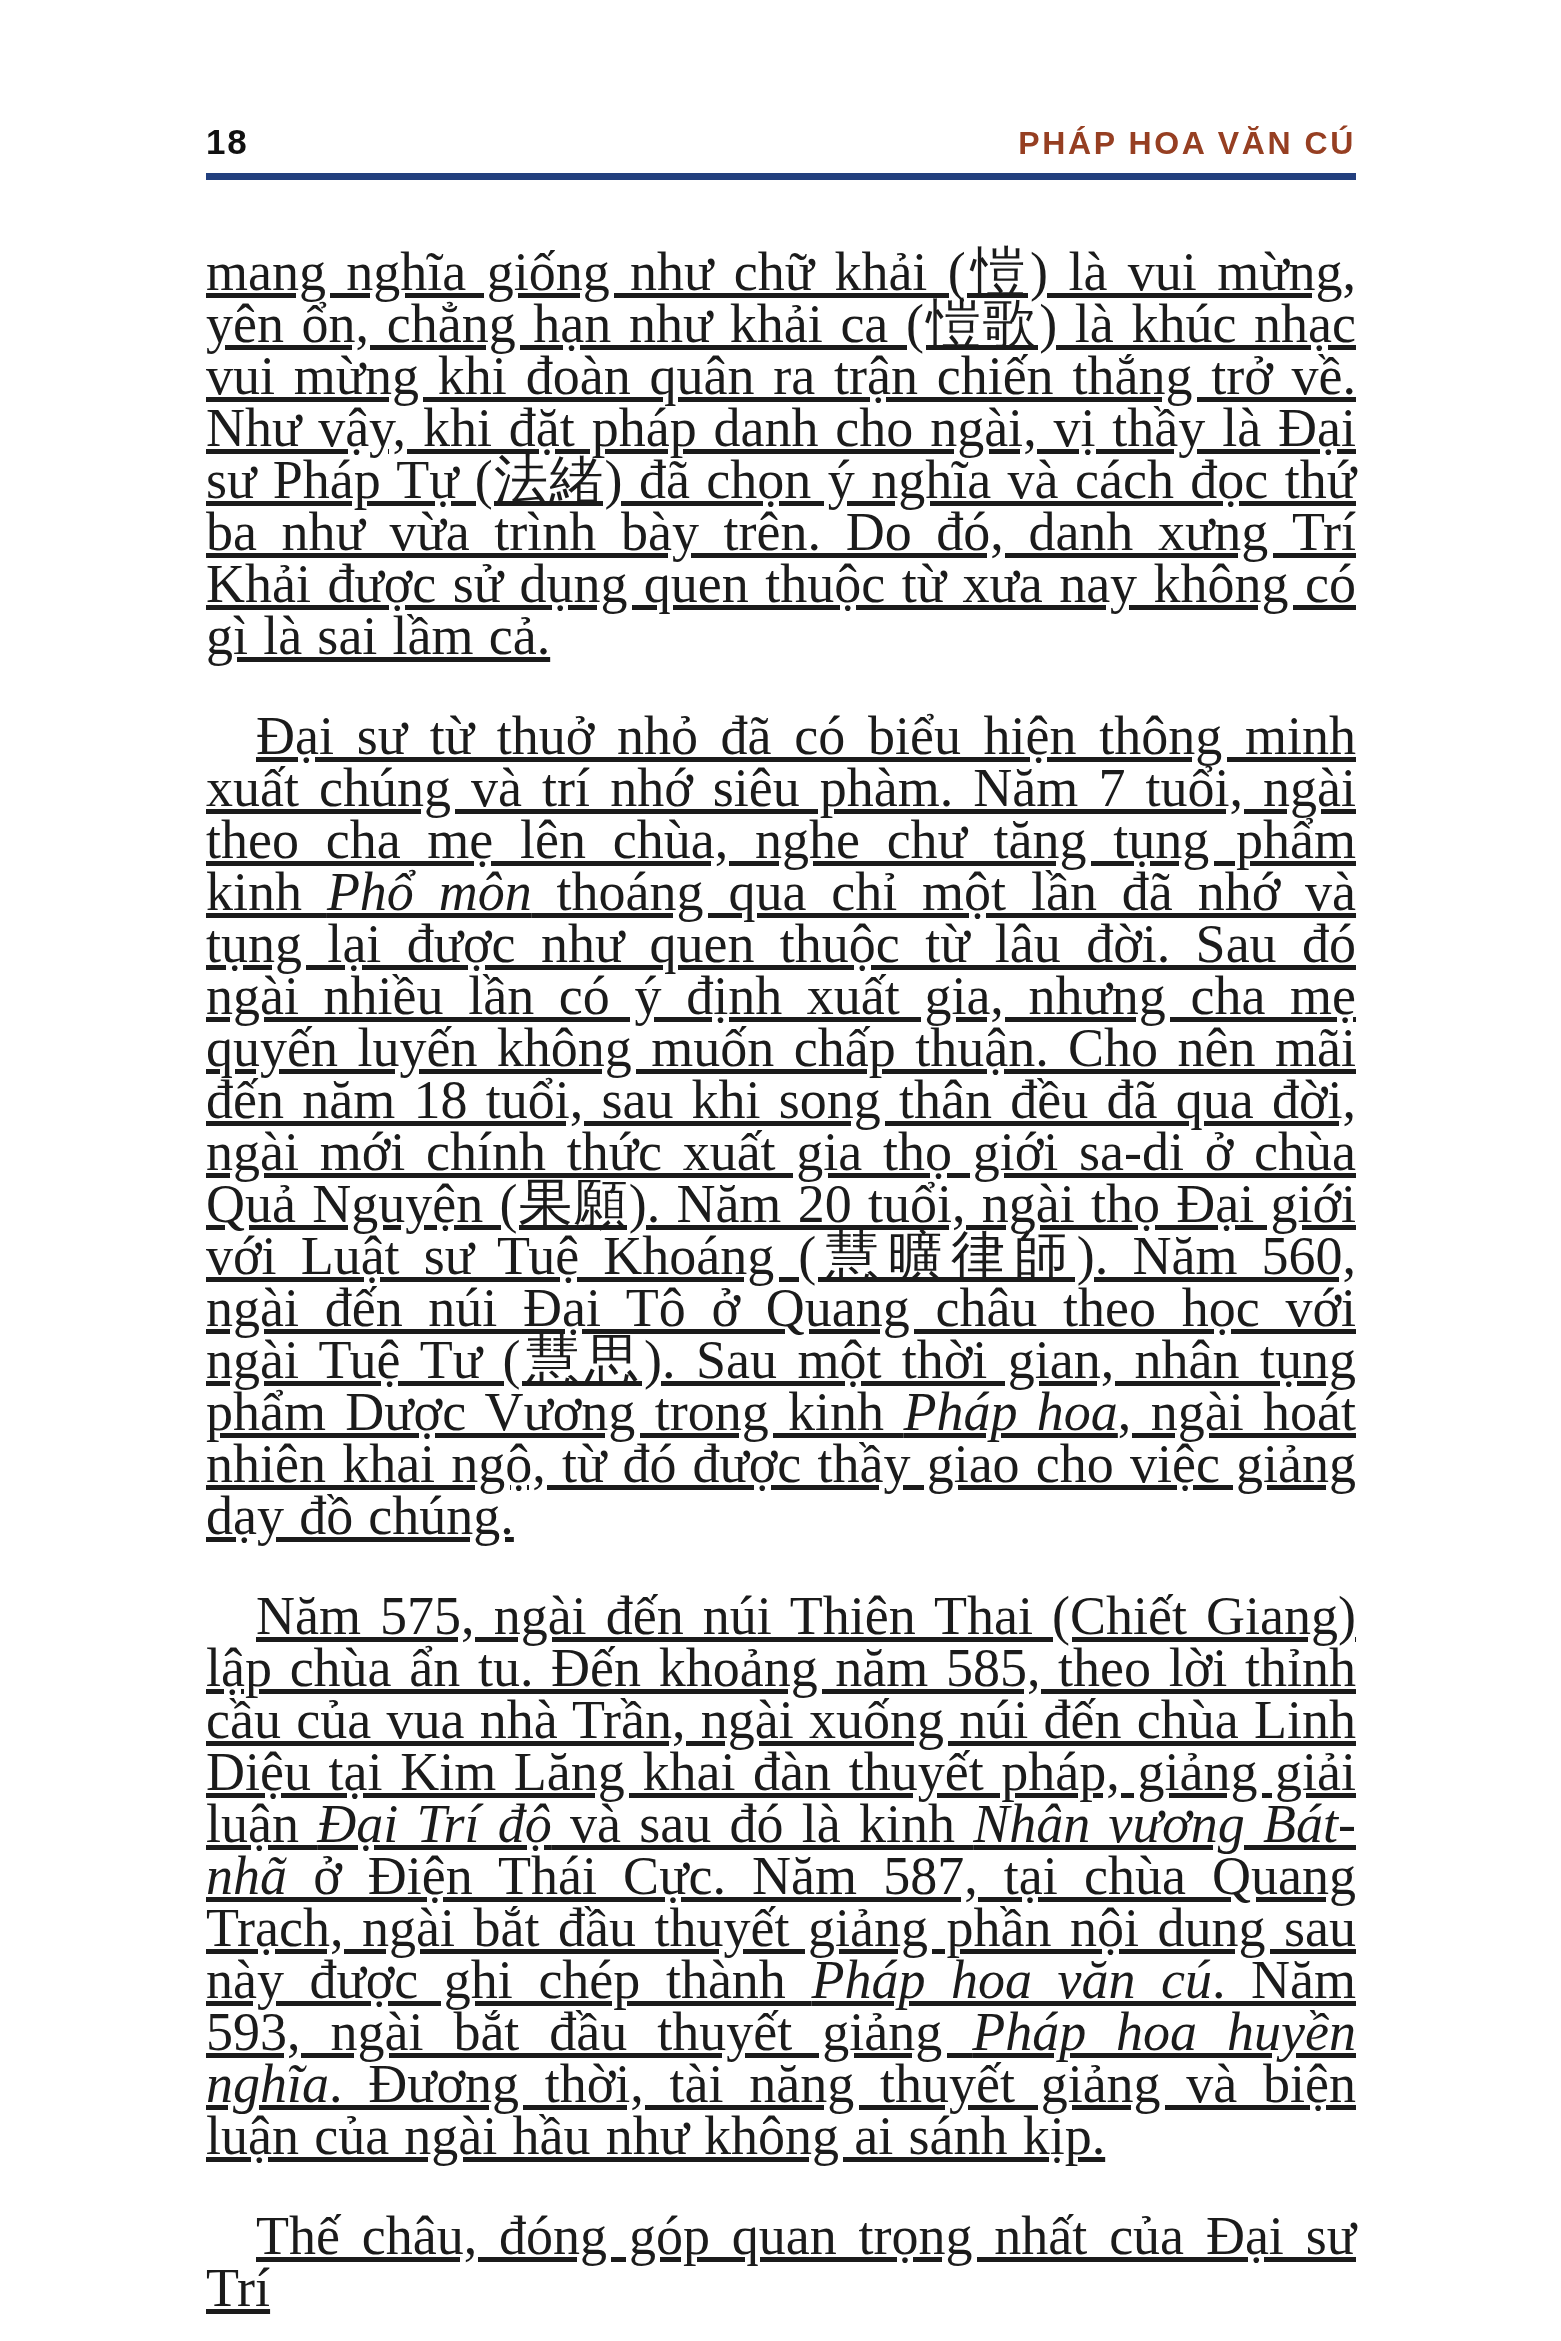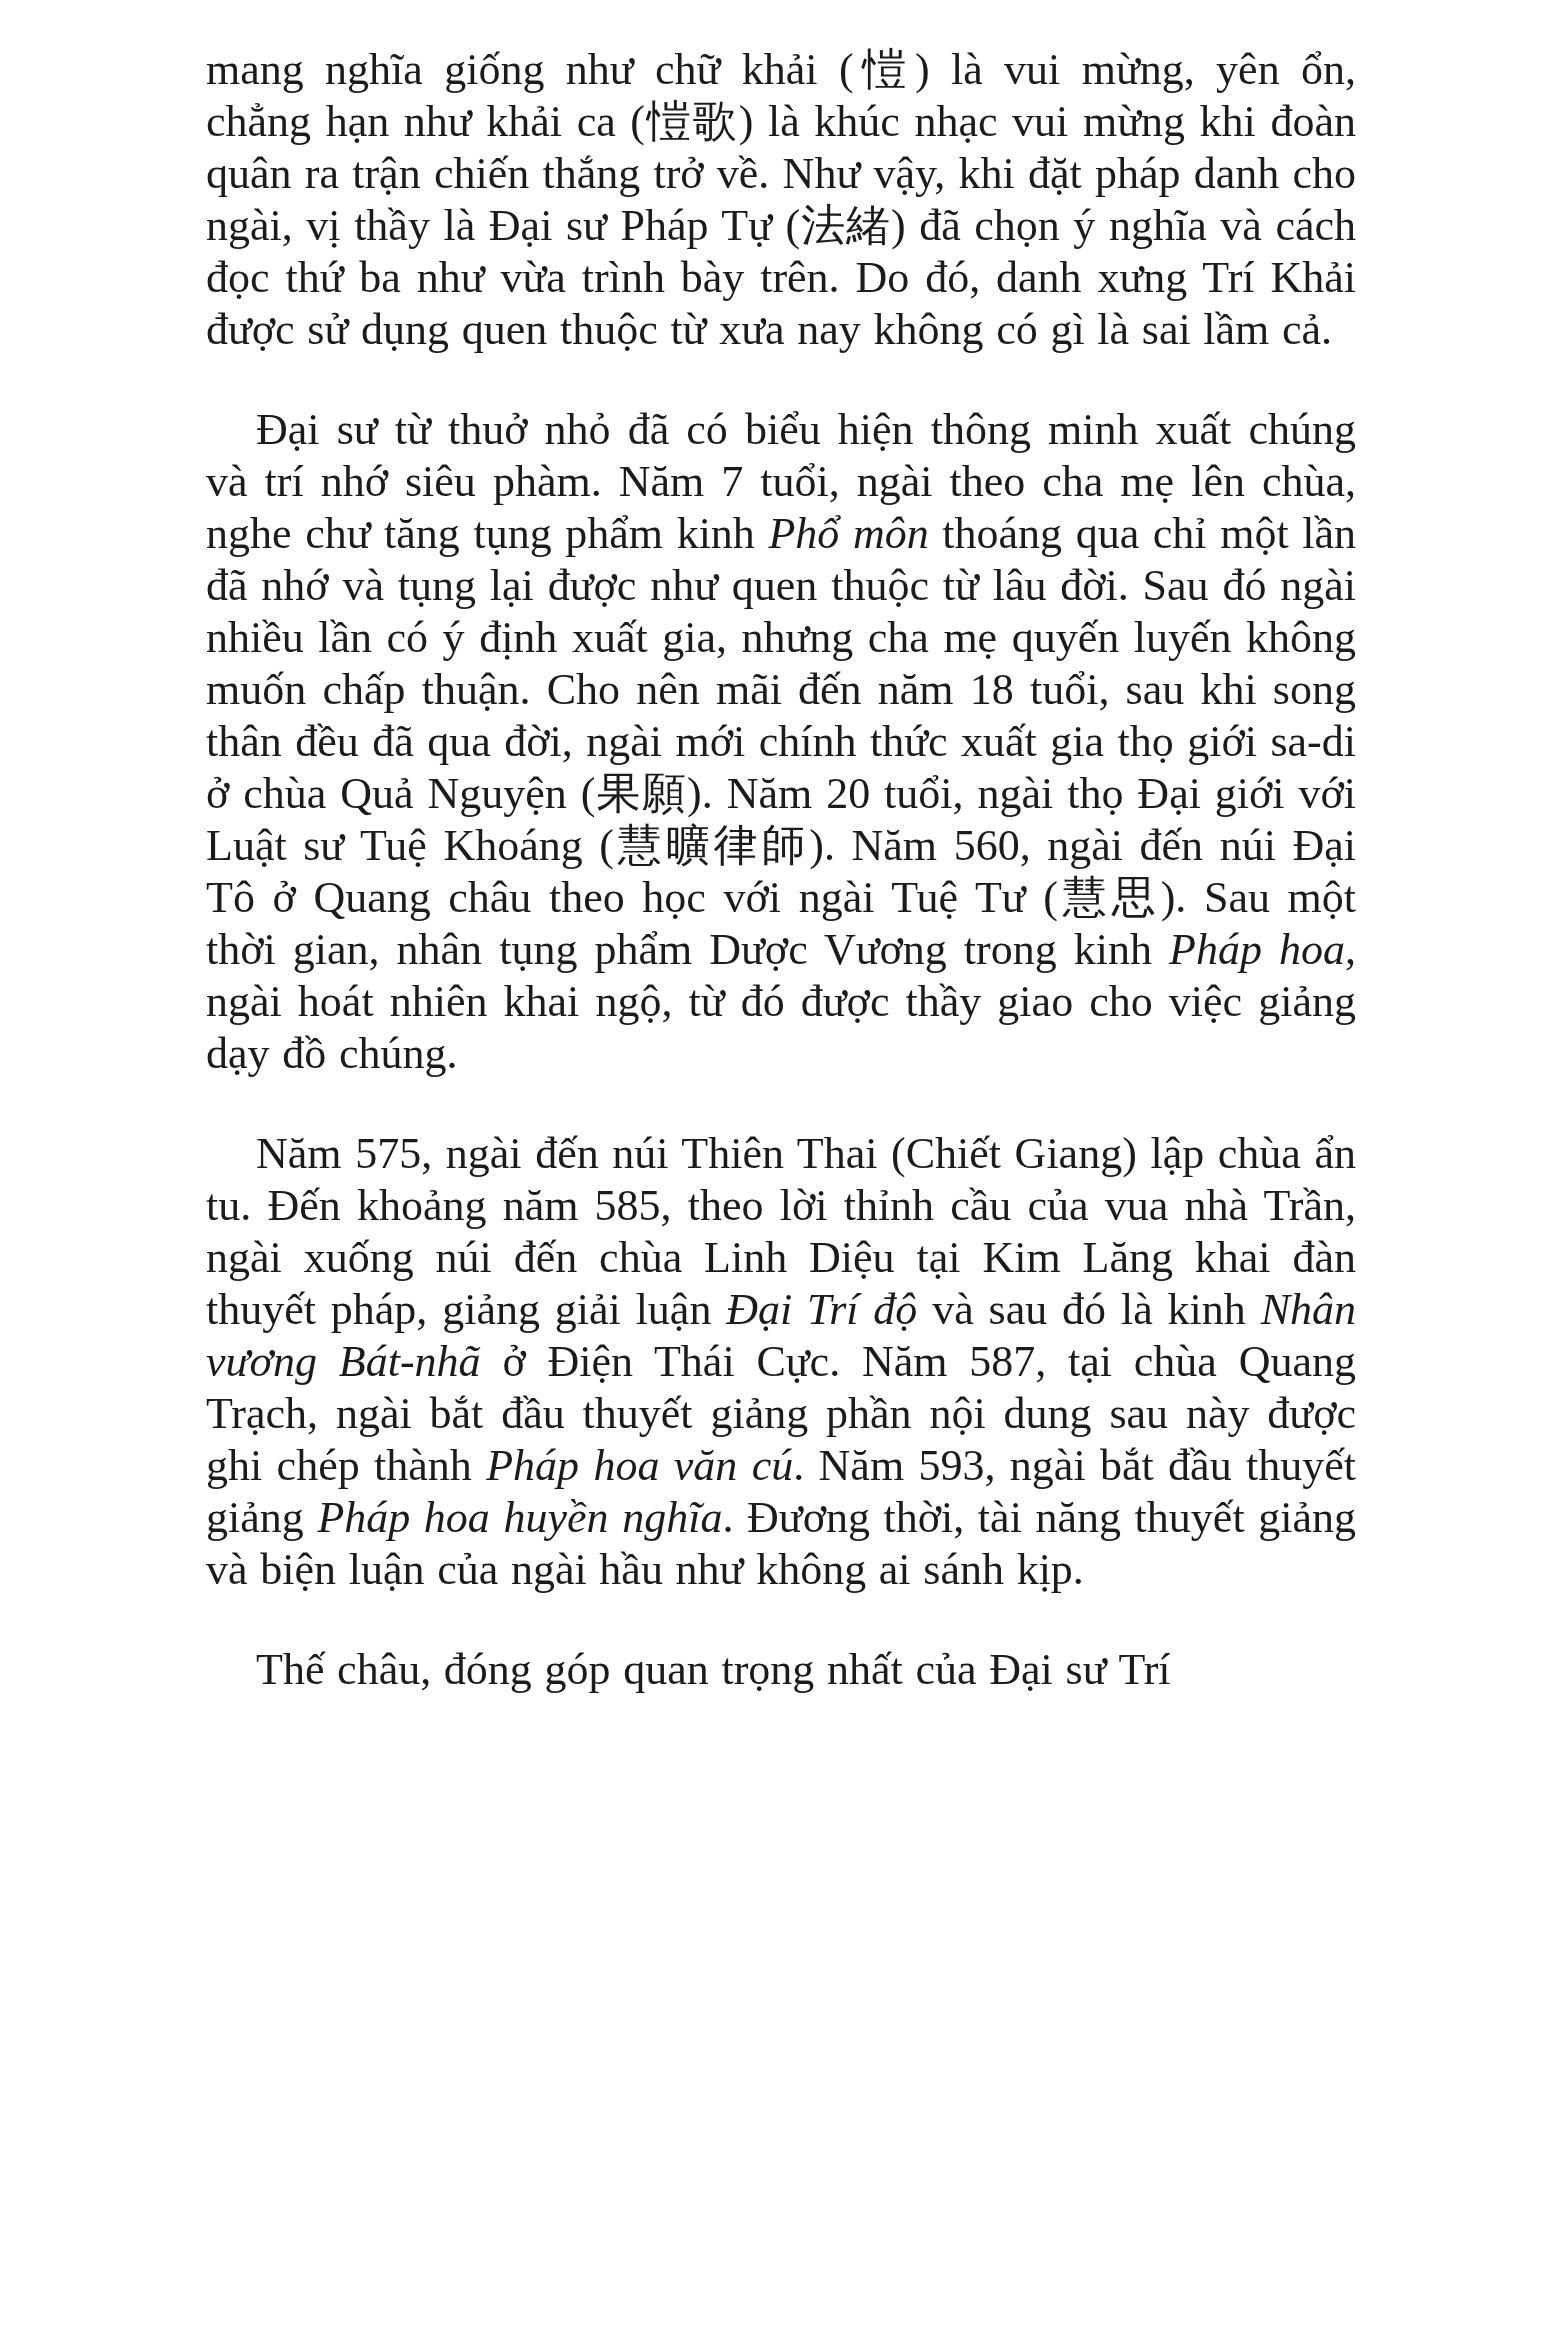--- a/index.html
+++ b/index.html
@@ -33,37 +33,42 @@
     color: #111111;
     line-height: 1;
   }
   .running-title {
     font-size: 32px;
     letter-spacing: 2.6px;
     color: var(--title-color, #963f22);
     line-height: 1;
   }
   .page-body {
-    margin-top: 44px;
-    font-size: 44px;
+    margin-top: 66px;
+    font-size: 54px;
     line-height: 52px;
     text-align: justify;
+    text-decoration: underline;
   }
   .para {
     margin: 0 0 48px 0;
     word-spacing: 1.7px;
   }
   .para:last-child { margin-bottom: 0; }
   .para.indent { text-indent: 50px; }
   .run.italic { font-style: italic; }
 </style>
 </head>
 <body>
 
 <div class="page">
+  <div class="page-header">
+    <span class="page-number">18</span>
+    <span class="running-title">PHÁP HOA VĂN CÚ</span>
+  </div>
   <div class="page-body">
       <p class="para"><span class="run">mang nghĩa giống như chữ khải (愷) là vui mừng, yên ổn, chẳng hạn như khải ca (愷歌) là khúc nhạc vui mừng khi đoàn quân ra trận chiến thắng trở về. Như vậy, khi đặt pháp danh cho ngài, vị thầy là Đại sư Pháp Tự (法緒) đã chọn ý nghĩa và cách đọc thứ ba như vừa trình bày trên. Do đó, danh xưng Trí Khải được sử dụng quen thuộc từ xưa nay không có gì là sai lầm cả.</span></p>
       <p class="para indent"><span class="run">Đại sư từ thuở nhỏ đã có biểu hiện thông minh xuất chúng và trí nhớ siêu phàm. Năm 7 tuổi, ngài theo cha mẹ lên chùa, nghe chư tăng tụng phẩm kinh </span><span class="run italic">Phổ môn</span><span class="run"> thoáng qua chỉ một lần đã nhớ và tụng lại được như quen thuộc từ lâu đời. Sau đó ngài nhiều lần có ý định xuất gia, nhưng cha mẹ quyến luyến không muốn chấp thuận. Cho nên mãi đến năm 18 tuổi, sau khi song thân đều đã qua đời, ngài mới chính thức xuất gia thọ giới sa-di ở chùa Quả Nguyện (果願). Năm 20 tuổi, ngài thọ Đại giới với Luật sư Tuệ Khoáng (慧曠律師). Năm 560, ngài đến núi Đại Tô ở Quang châu theo học với ngài Tuệ Tư (慧思). Sau một thời gian, nhân tụng phẩm Dược Vương trong kinh </span><span class="run italic">Pháp hoa</span><span class="run">, ngài hoát nhiên khai ngộ, từ đó được thầy giao cho việc giảng dạy đồ chúng.</span></p>
       <p class="para indent"><span class="run">Năm 575, ngài đến núi Thiên Thai (Chiết Giang) lập chùa ẩn tu. Đến khoảng năm 585, theo lời thỉnh cầu của vua nhà Trần, ngài xuống núi đến chùa Linh Diệu tại Kim Lăng khai đàn thuyết pháp, giảng giải luận </span><span class="run italic">Đại Trí độ</span><span class="run"> và sau đó là kinh </span><span class="run italic">Nhân vương Bát-nhã</span><span class="run"> ở Điện Thái Cực. Năm 587, tại chùa Quang Trạch, ngài bắt đầu thuyết giảng phần nội dung sau này được ghi chép thành </span><span class="run italic">Pháp hoa văn cú</span><span class="run">. Năm 593, ngài bắt đầu thuyết giảng </span><span class="run italic">Pháp hoa huyền nghĩa</span><span class="run">. Đương thời, tài năng thuyết giảng và biện luận của ngài hầu như không ai sánh kịp.</span></p>
       <p class="para indent"><span class="run">Thế châu, đóng góp quan trọng nhất của Đại sư Trí</span></p>
     </div>
 </div>
 
 
 </body></html>

